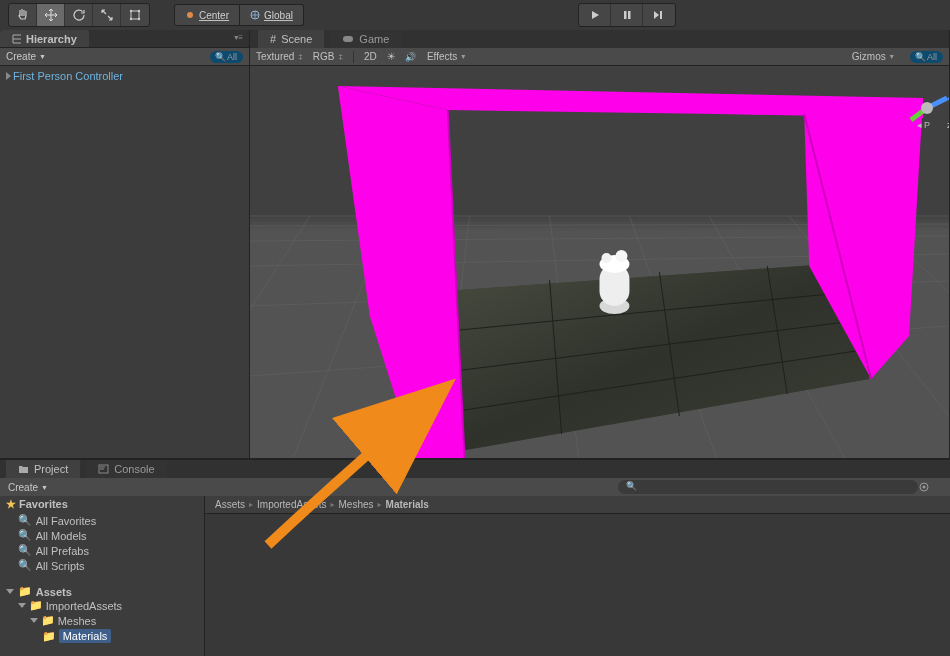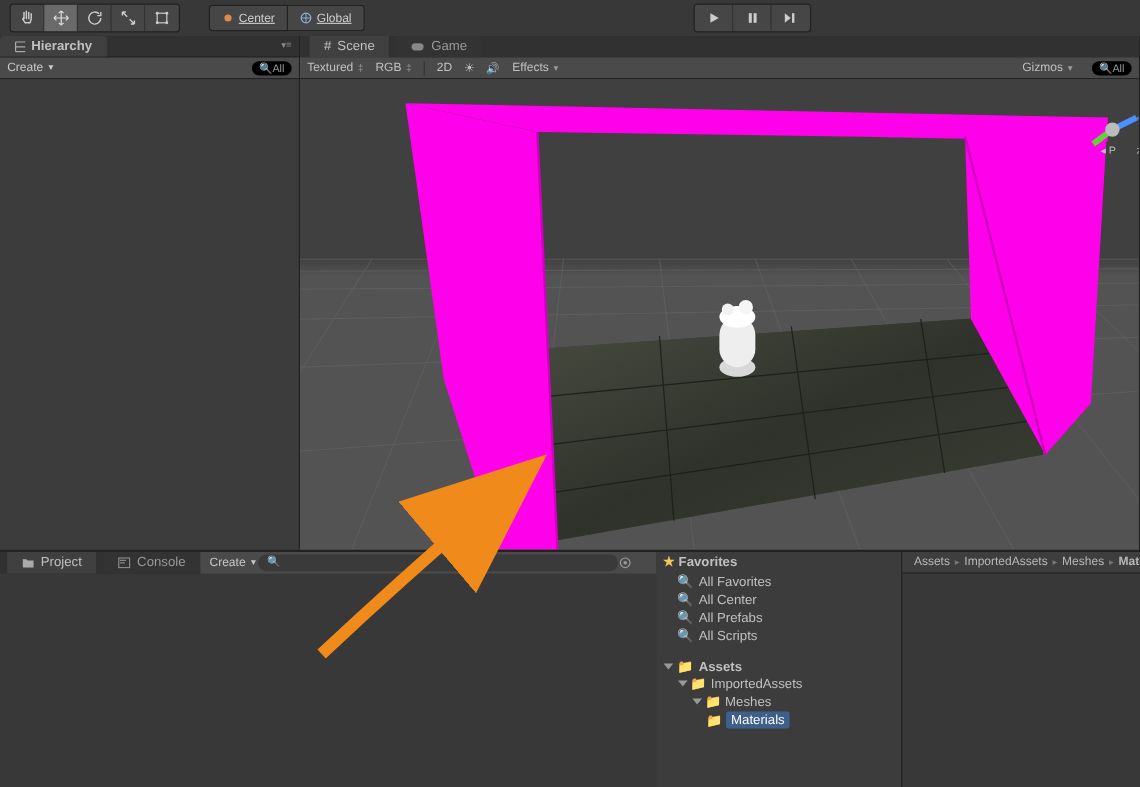--- a/index.html
+++ b/index.html
@@ -60,21 +60,21 @@
     margin-right:2px;
     font-weight:bold;
   }
   .panel-subbar {
     height:18px; background:#4a4a4a; display:flex; align-items:center;
     padding:0 6px; gap:6px; border-bottom:1px solid #222;
   }
   .create-btn { font-size:10px; color:#c8c8c8; display:flex; align-items:center; gap:3px;}
   .search-small{
     flex:0 0 auto; margin-left:auto; color:#999; font-size:9px;
-    background:#000000; border-radius:8px; padding:1px 6px;
+    background:#0c4a6e; border-radius:8px; padding:1px 6px;
   }
   .hierarchy-list { flex:1; padding:3px 4px; }
   .h-item { color:#6db3e0; padding:1px 2px; display:flex; align-items:center; gap:2px;}
   .h-tri { display:inline-block; width:0;height:0; border-top:4px solid transparent;border-bottom:4px solid transparent;border-left:5px solid #888;}
   
   .scene-panel { flex:1; background:#404040; display:flex; flex-direction:column; border-right:1px solid #222;}
   .scene-tabs { height:18px; background:#313131; display:flex; padding-left:8px;}
   .scene-tab { padding:2px 12px; background:#404040; display:flex;align-items:center;gap:5px; font-size:11px;}
   .scene-tab.inactive{ background:#333; color:#999; margin-left:6px;}
   .scene-toolbar {
@@ -85,21 +85,21 @@
   .dd { display:flex; align-items:center; gap:4px; }
   .dd-arrow { font-size:8px; color:#999;}
   .sep { width:1px; height:12px; background:#333;}
   .scene-view {
     flex:1; position:relative; overflow:hidden;
     background: linear-gradient(#404040 0%, #404040 38%, #535353 42%, #535353 100%);
   }
   .scene-svg { position:absolute; top:0; left:0; width:100%; height:100%; }
   .gizmo-axis { position:absolute; top:18px; right:0px; width:46px; height:44px; overflow:hidden;}
   
-  .bottom { height:198px; display:flex; flex-direction:row; border-top:2px solid #222;}
+  .bottom { height:198px; display:flex; flex-direction:column; border-top:2px solid #222;}
   .project-tabs { height:18px; background:#313131; display:flex; padding-left:6px;}
   .project-tab { padding:2px 12px; background:#404040; display:flex;align-items:center;gap:5px; font-size:11px;}
   .project-tab.inactive{ background:#333; color:#999; margin-left:6px;}
   .project-subbar { height:18px; background:#4a4a4a; display:flex; align-items:center; padding:0 8px;}
   .breadcrumb-bar { height:18px; background:#3e3e3e; display:flex; align-items:center; padding:0 10px; gap:4px; font-size:10px; border-bottom:1px solid #222; margin-left:205px;}
   .bc { color:#b8b8b8; }
   .bc-sep { color:#777; font-size:8px;}
   .folder-tree {
     width:205px; background:#3c3c3c; border-right:1px solid #222; padding:0 6px;
   }
@@ -226,20 +226,24 @@
     <div class="panel-subbar">
       <div class="create-btn">
         <span>Create</span>
         <span style="font-size:7px">▼</span>
       </div>
       <div class="search-small">
         <span>🔍</span><span>All</span>
       </div>
     </div>
     <div class="hierarchy-list">
+      <div class="h-item">
+        <span class="h-tri"></span>
+        <span>First Person Controller</span>
+      </div>
     </div>
   </div>
 
   <div class="scene-panel">
     <div class="scene-tabs">
       <div class="scene-tab">
         <span>#</span>
         <span>Scene</span>
       </div>
       <div class="scene-tab inactive">
@@ -379,21 +383,21 @@
 
   <div style="display:flex; flex:1;">
     <div class="folder-tree">
       <div class="fav-head"><span class="star">★</span> <span>Favorites</span></div>
       <div class="fav-item">
           <span class="mag">🔍</span>
           <span>All Favorites</span>
         </div>
       <div class="fav-item">
           <span class="mag">🔍</span>
-          <span>All Center</span>
+          <span>All Models</span>
         </div>
       <div class="fav-item">
           <span class="mag">🔍</span>
           <span>All Prefabs</span>
         </div>
       <div class="fav-item">
           <span class="mag">🔍</span>
           <span>All Scripts</span>
         </div>
 

